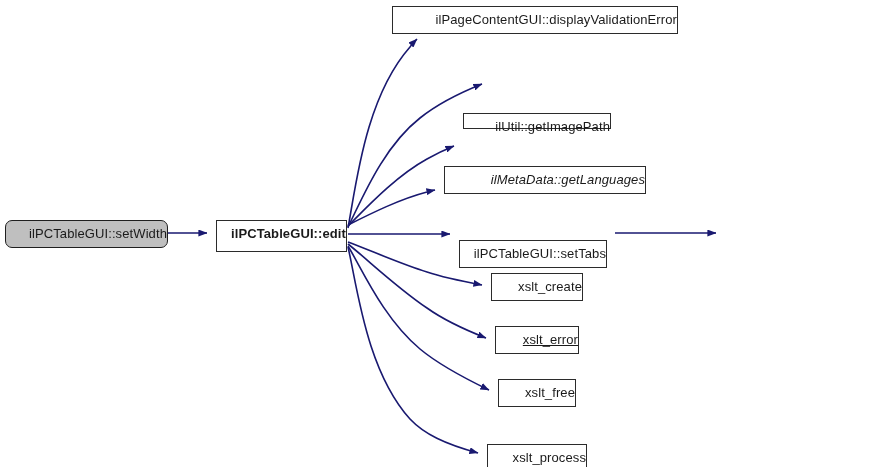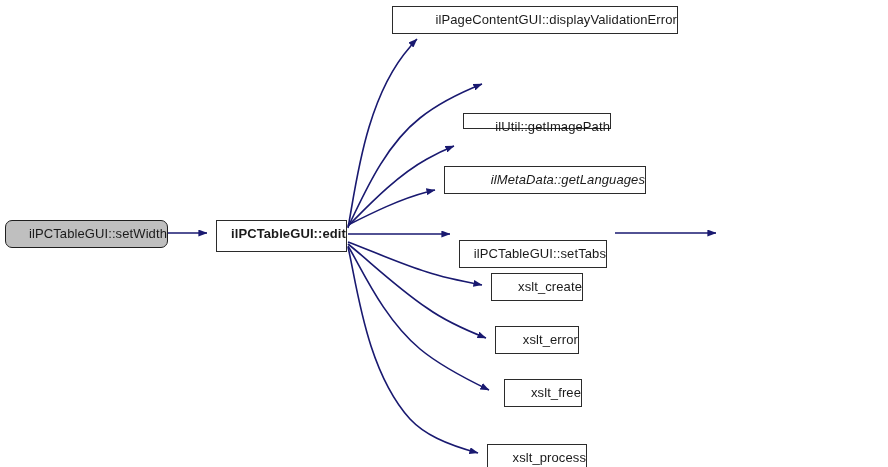--- a/index.html
+++ b/index.html
@@ -88,20 +88,20 @@
 
 
   <div class="node" style="left:463px; top:113px; width:148px; height:16px;">ilUtil::getImagePath</div>
 
   <div class="node" style="left:444px; top:166px; width:202px; height:28px;font-style:italic;">ilMetaData::getLanguages</div>
 
   <div class="node" style="left:459px; top:220px; width:148px; height:28px;margin-top:20px;">ilPCTableGUI::setTabs</div>
 
   <div class="node" style="left:491px; top:273px; width:92px; height:28px;">xslt_create</div>
 
-  <div class="node" style="left:495px; top:326px; width:84px; height:28px;">xslt_error</div>
+  <div class="node" style="left:495px; top:326px; width:84px; height:28px;text-decoration:underline;">xslt_error</div>
 
-  <div class="node" style="left:498px; top:379px; width:78px; height:28px;margin-left:6px;">xslt_free</div>
+  <div class="node" style="left:498px; top:379px; width:78px; height:28px;">xslt_free</div>
 
   <div class="node" style="left:487px; top:444px; width:100px; height:28px;">xslt_process</div>
 
 
 </div>
 
 </body></html>

